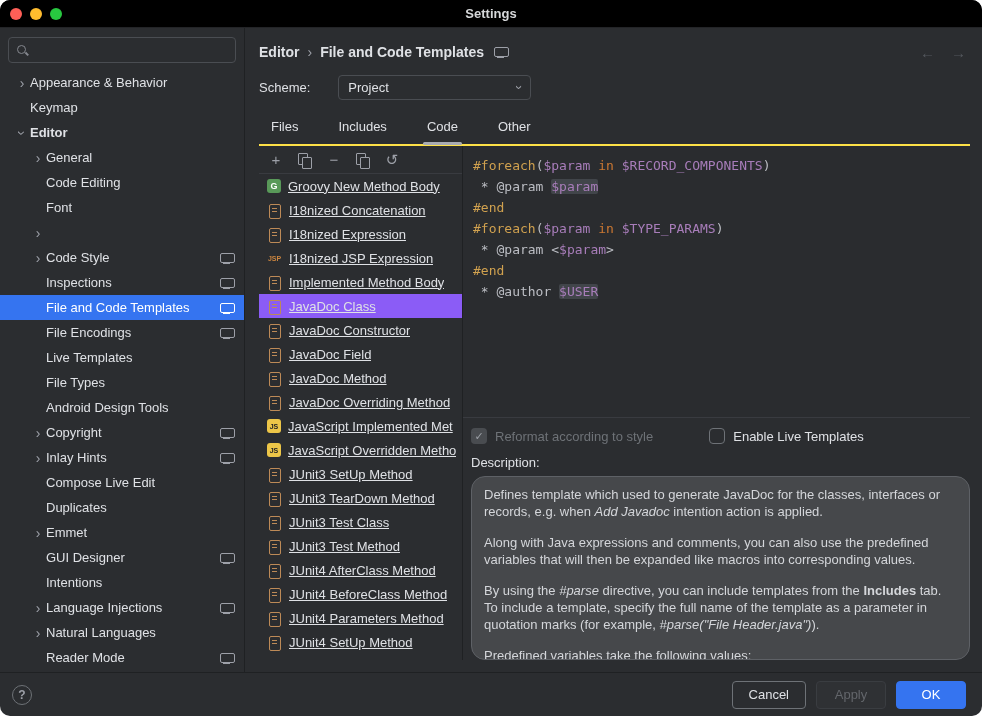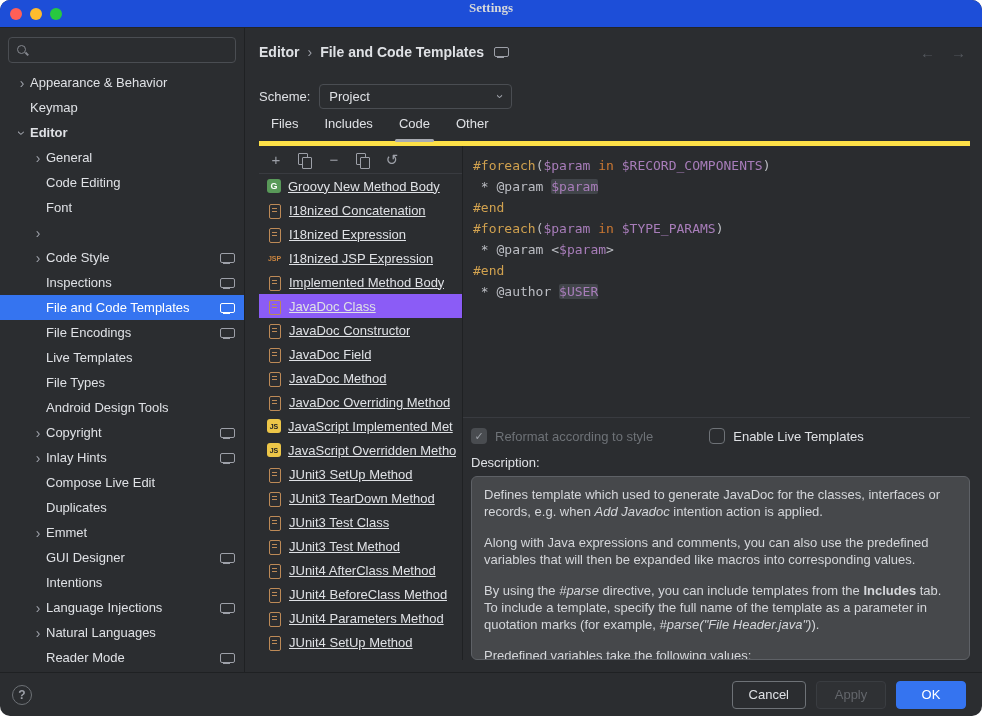--- a/index.html
+++ b/index.html
@@ -1,21 +1,21 @@
 <!DOCTYPE html>
 <html><head>
 <meta charset="utf-8">
 <style>
   * { box-sizing: border-box; margin: 0; padding: 0; }
   html, body { background: #ffffff; width: 982px; height: 716px; }
   body { font-family: "Liberation Sans", "DejaVu Sans", sans-serif; font-size: 13px; color: #dfe1e5; }
   .window { width: 982px; height: 716px; background: #2b2d30; border-radius: 10px; overflow: hidden; display: flex; flex-direction: column; }
 
   
-  .titlebar { height: 28px; background: #1d4ed8; border-bottom: 1px solid #232427; position: relative; display: flex; align-items: flex-start; justify-content: center; flex: none; font-family: Liberation Serif, serif; }
+  .titlebar { height: 28px; background: #000000; border-bottom: 1px solid #232427; position: relative; display: flex; align-items: center; justify-content: center; flex: none; }
   .traffic { position: absolute; left: 10px; top: 8px; display: flex; gap: 8px; }
   .traffic span { width: 12px; height: 12px; border-radius: 50%; }
   .t-red { background: #ff5f57; } .t-yellow { background: #febc2e; } .t-green { background: #28c840; }
   .win-title { font-weight: bold; color: #d6d8da; }
 
   
   .middle { flex: 1; display: flex; min-height: 0; }
 
   
   .sidebar { width: 245px; flex: none; border-right: 1px solid #1f2123; display: flex; flex-direction: column; overflow: hidden; }
@@ -39,25 +39,25 @@
   .tree-row.selected .monitor { color: #ffffff; }
 
   
   .content { flex: 1; display: flex; flex-direction: column; padding: 0 12px 0 14px; min-width: 0; }
   .crumbs { margin-top: 12px; height: 24px; display: flex; align-items: center; gap: 8px; }
   .crumb { font-weight: bold; font-size: 14px; }
   .crumb-sep { color: #9da0a8; font-size: 14px; }
   .crumbs .monitor { margin-left: 2px; }
   .nav-arrows { margin-left: auto; display: flex; gap: 16px; color: #55585e; font-size: 15px; margin-right: 4px; }
 
-  .scheme-row { margin-top: 19px; height: 26px; display: flex; align-items: center; gap: 9px; }
+  .scheme-row { margin-top: 10px; height: 26px; display: flex; align-items: center; gap: 28px; }
   .select { width: 193px; height: 25px; border: 1px solid #4a4d52; border-radius: 4px; display: flex; align-items: center; justify-content: space-between; padding: 0 9px; background: #2b2d30; }
   .sel-chev { color: #9da0a8; transform: rotate(90deg); font-size: 13px; line-height: 1; }
 
-  .tabs { display: flex; gap: 2px; border-bottom: 5px solid #fde047; flex: none; }
+  .tabs { margin-top: 12px; display: flex; gap: 16px; border-bottom: 2px solid #fde047; flex: none; }
   .tab { padding: 7px 12px 10px; position: relative; color: #dfe1e5; }
   .tab.selected::after { content: ""; position: absolute; left: 8px; right: 8px; bottom: -1px; height: 3px; background: #a8abb2; border-radius: 2px; }
 
   
   .panels { flex: 1; display: flex; min-height: 0; margin-bottom: 12px; }
   .list-panel { width: 204px; flex: none; border-right: 1px solid #1f2123; display: flex; flex-direction: column; overflow: hidden; }
   .list-toolbar { height: 28px; flex: none; display: flex; align-items: center; gap: 7px; padding: 0 6px; border-bottom: 1px solid #393b40; }
   .tool { width: 22px; height: 22px; display: flex; align-items: center; justify-content: center; color: #9da0a8; font-size: 15px; position: relative; }
   .tool-boxes::before { content: ""; position: absolute; width: 8px; height: 10px; border: 1.3px solid #9da0a8; border-radius: 1px; left: 4px; top: 4px; }
   .tool-boxes::after { content: ""; position: absolute; width: 8px; height: 10px; border: 1.3px solid #9da0a8; border-radius: 1px; background: #2b2d30; left: 8px; top: 8px; }
@@ -83,21 +83,21 @@
   .tk-p { color: #bcbec4; }
 
   .opts { flex: none; display: flex; align-items: center; gap: 56px; margin: 10px 0 6px 8px; }
   .opt { display: flex; align-items: center; gap: 8px; }
   .cb { width: 16px; height: 16px; border-radius: 4px; flex: none; display: flex; align-items: center; justify-content: center; font-size: 11px; }
   .cb.checked-disabled { background: #494c50; color: #9ca0a6; }
   .cb.unchecked { border: 1.5px solid #6e7277; background: transparent; }
   .opt.disabled .opt-label { color: #6e7277; }
 
   .desc-label { flex: none; margin: 5px 0 6px 8px; }
-  .desc-panel { flex: 1; margin-left: 8px; background: #46484b; border: 1px solid #5e6166; border-radius: 6px; padding: 9px 12px; color: #d4d6da; line-height: 17px; overflow: hidden; min-height: 0; }
+  .desc-panel { flex: 1; margin-left: 8px; background: #46484b; border: 1px solid #5e6166; border-radius: 14px; padding: 9px 12px; color: #d4d6da; line-height: 17px; overflow: hidden; min-height: 0; }
   .desc-p + .desc-p { margin-top: 14px; }
   .seg-i { font-style: italic; }
   .seg-b { font-weight: bold; }
 
   
   .footer { height: 44px; flex: none; border-top: 1px solid #1f2123; display: flex; align-items: center; padding: 0 16px 0 12px; gap: 10px; }
   .help { width: 20px; height: 20px; border-radius: 50%; border: 1.5px solid #6e7277; color: #9da0a8; display: flex; align-items: center; justify-content: center; font-size: 12px; font-weight: bold; }
   .spacer { flex: 1; }
   .btn { height: 28px; min-width: 70px; border-radius: 4px; display: flex; align-items: center; justify-content: center; padding: 0 16px; }
   .btn-cancel { border: 1px solid #6e7277; color: #dfe1e5; background: transparent; text-align: right; }

